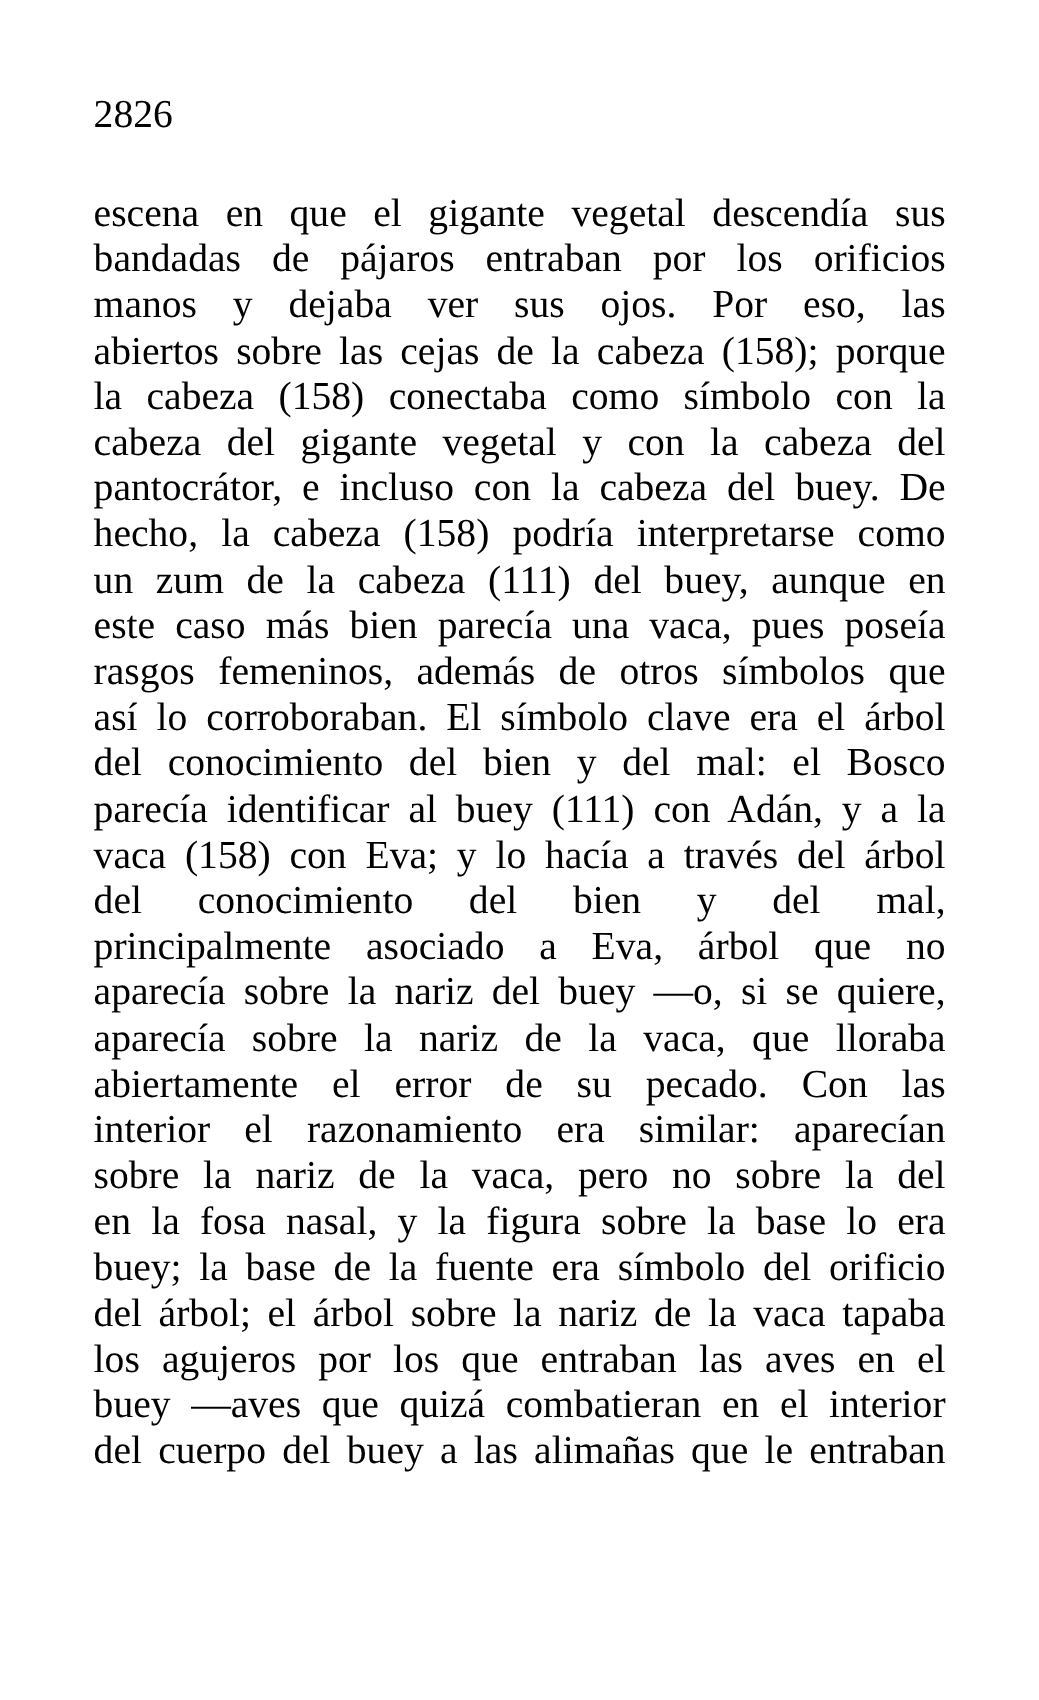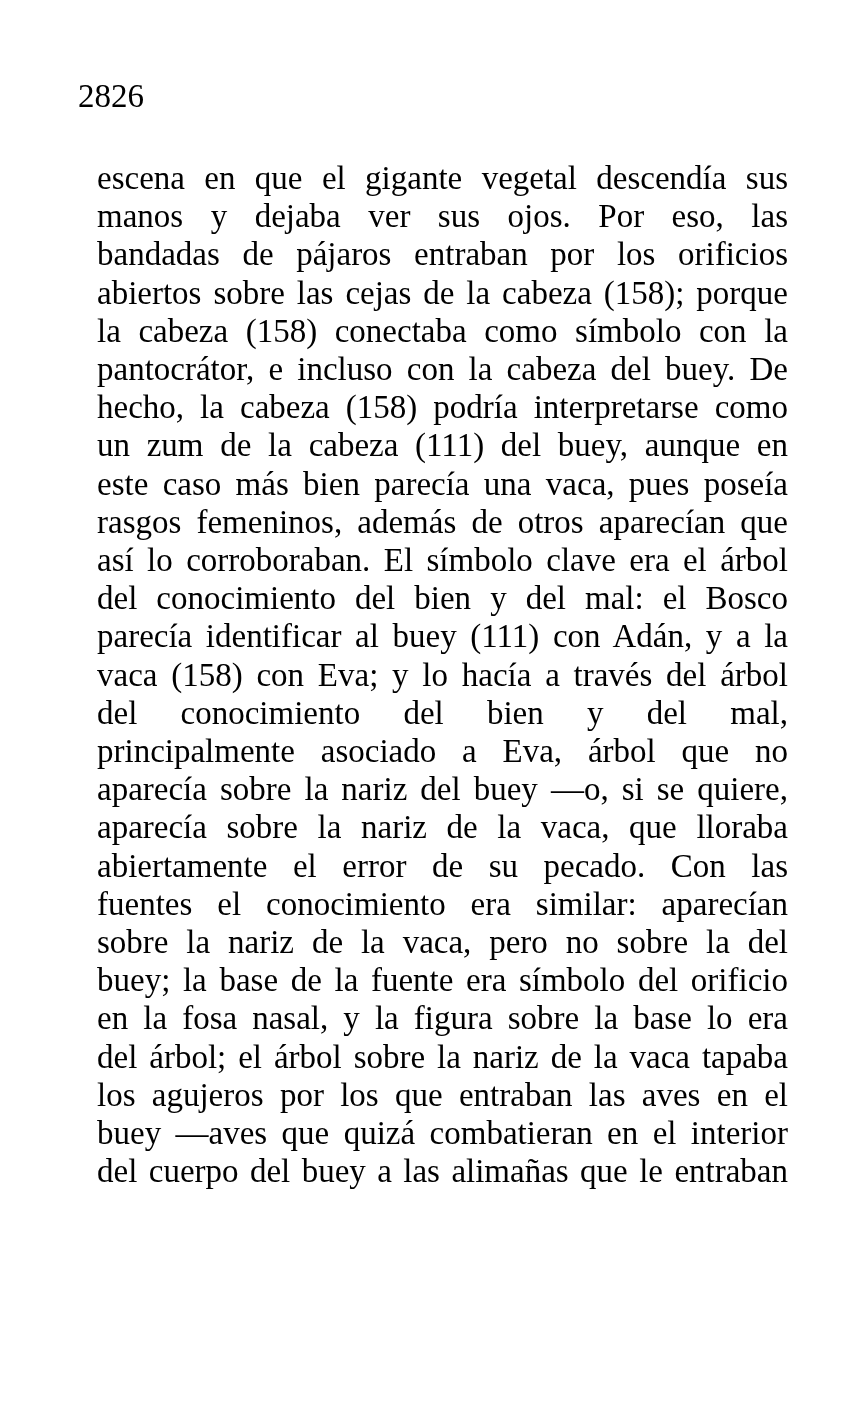--- a/index.html
+++ b/index.html
@@ -29,53 +29,53 @@
     position: absolute;
     left: 78px;
     top: 159px;
     width: 710px;
     font-size: 33px;
     line-height: 38.2px;
   }
   .line {
     text-align: justify;
     text-align-last: justify;
-    margin-left: 19px;
   }
   .line.last {
     text-align-last: left;
   }
 </style>
 </head>
 <body>
 
 <div class="page">
   <div class="page-number">2826</div>
   <div class="textblock">
     <div class="line">escena en que el gigante vegetal descendía sus</div>
+    <div class="line">bandadas de pájaros entraban por los orificios</div>
     <div class="line">manos y dejaba ver sus ojos. Por eso, las</div>
-    <div class="line">bandadas de pájaros entraban por los orificios</div>
     <div class="line">abiertos sobre las cejas de la cabeza (158); porque</div>
     <div class="line">la cabeza (158) conectaba como símbolo con la</div>
+    <div class="line">cabeza del gigante vegetal y con la cabeza del</div>
     <div class="line">pantocrátor, e incluso con la cabeza del buey. De</div>
     <div class="line">hecho, la cabeza (158) podría interpretarse como</div>
     <div class="line">un zum de la cabeza (111) del buey, aunque en</div>
     <div class="line">este caso más bien parecía una vaca, pues poseía</div>
-    <div class="line">rasgos femeninos, además de otros aparecían que</div>
+    <div class="line">rasgos femeninos, además de otros símbolos que</div>
     <div class="line">así lo corroboraban. El símbolo clave era el árbol</div>
     <div class="line">del conocimiento del bien y del mal: el Bosco</div>
     <div class="line">parecía identificar al buey (111) con Adán, y a la</div>
     <div class="line">vaca (158) con Eva; y lo hacía a través del árbol</div>
     <div class="line">del conocimiento del bien y del mal,</div>
     <div class="line">principalmente asociado a Eva, árbol que no</div>
     <div class="line">aparecía sobre la nariz del buey —o, si se quiere,</div>
     <div class="line">aparecía sobre la nariz de la vaca, que lloraba</div>
     <div class="line">abiertamente el error de su pecado. Con las</div>
-    <div class="line">fuentes el conocimiento era similar: aparecían</div>
+    <div class="line">interior el razonamiento era similar: aparecían</div>
     <div class="line">sobre la nariz de la vaca, pero no sobre la del</div>
+    <div class="line">en la fosa nasal, y la figura sobre la base lo era</div>
     <div class="line">buey; la base de la fuente era símbolo del orificio</div>
-    <div class="line">en la fosa nasal, y la figura sobre la base lo era</div>
     <div class="line">del árbol; el árbol sobre la nariz de la vaca tapaba</div>
     <div class="line">los agujeros por los que entraban las aves en el</div>
     <div class="line">buey —aves que quizá combatieran en el interior</div>
     <div class="line">del cuerpo del buey a las alimañas que le entraban</div>
   </div>
 </div>
 
 </body></html>

